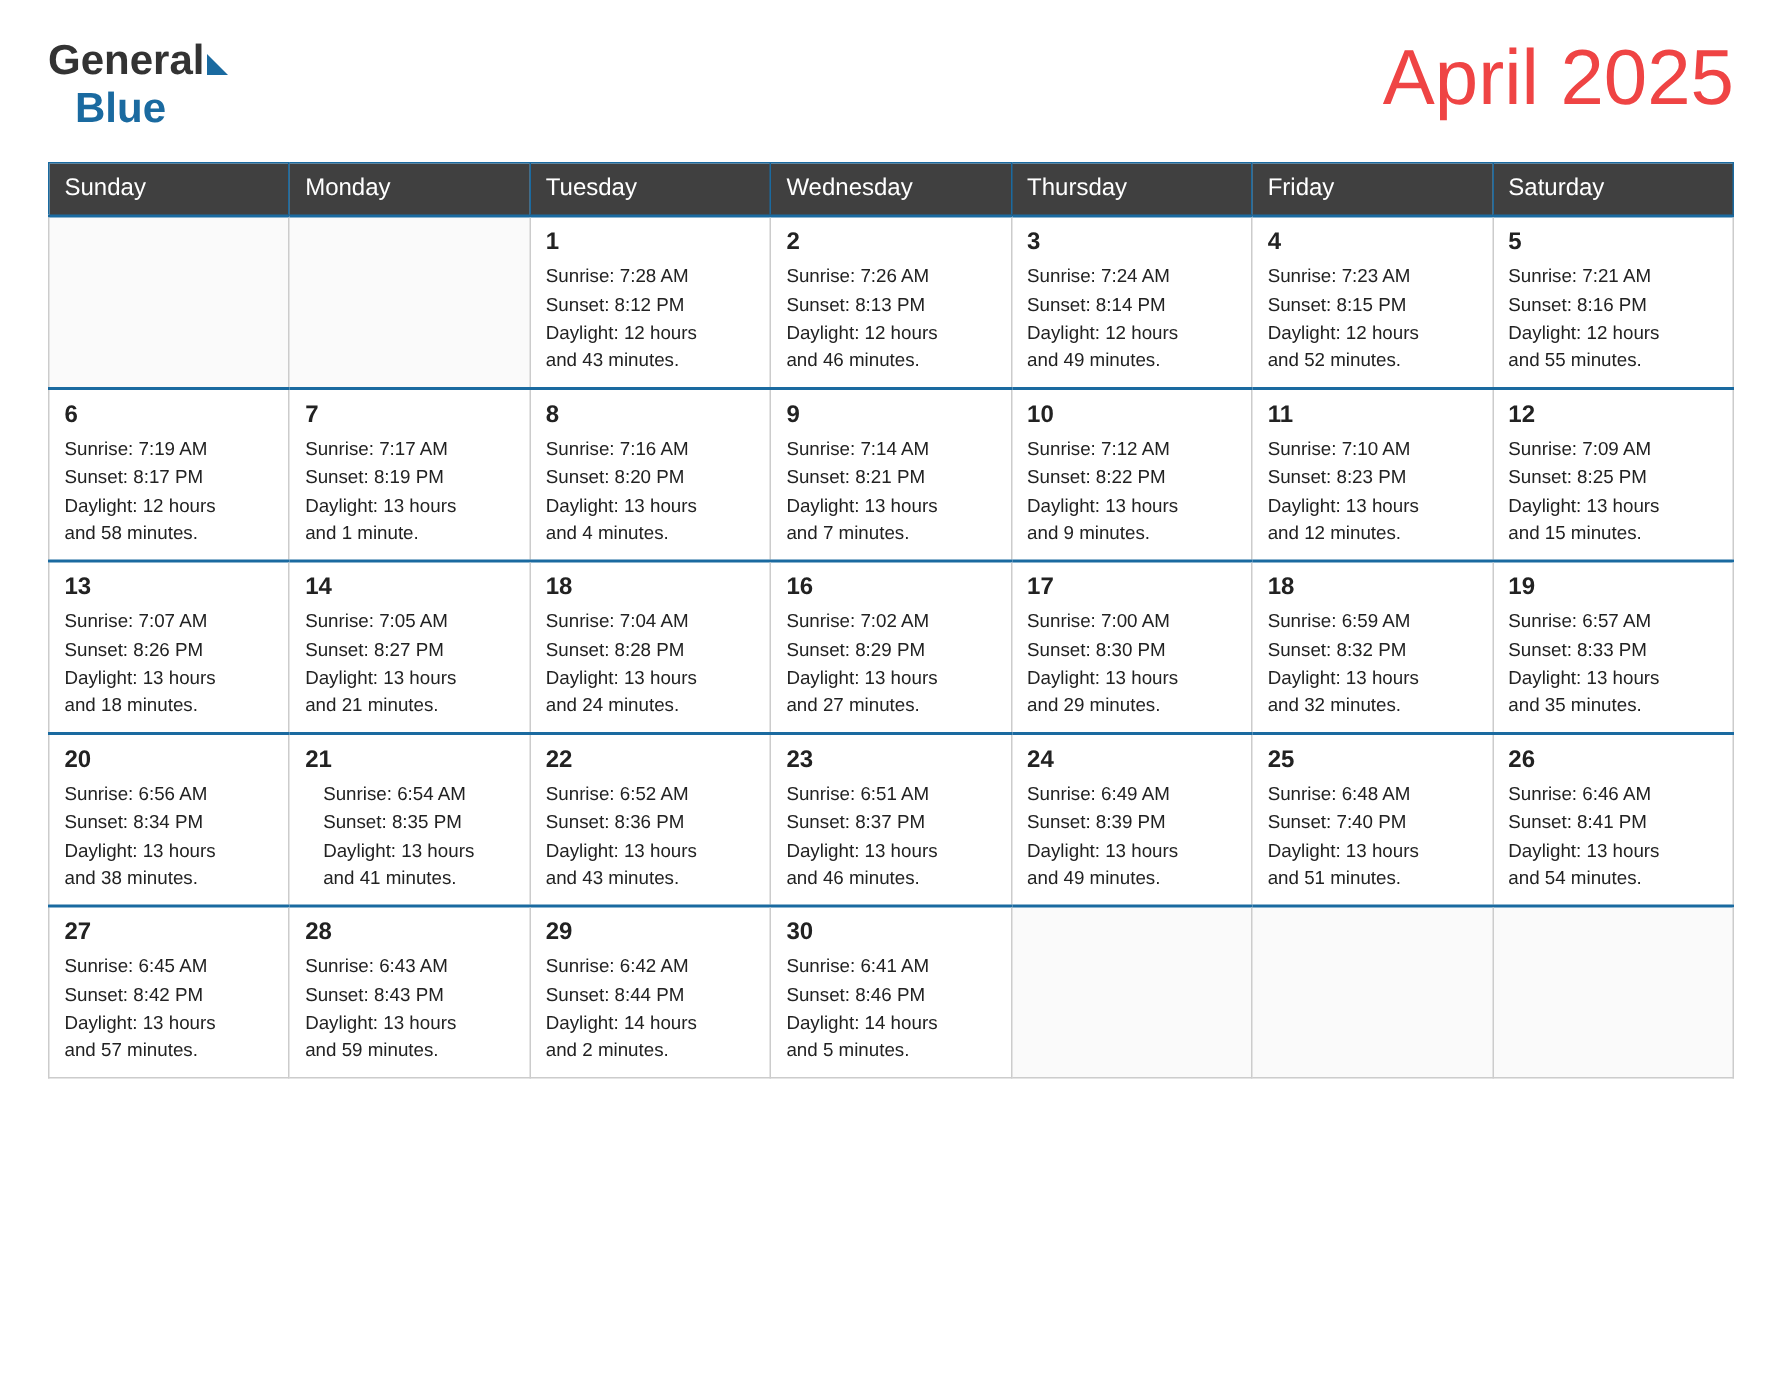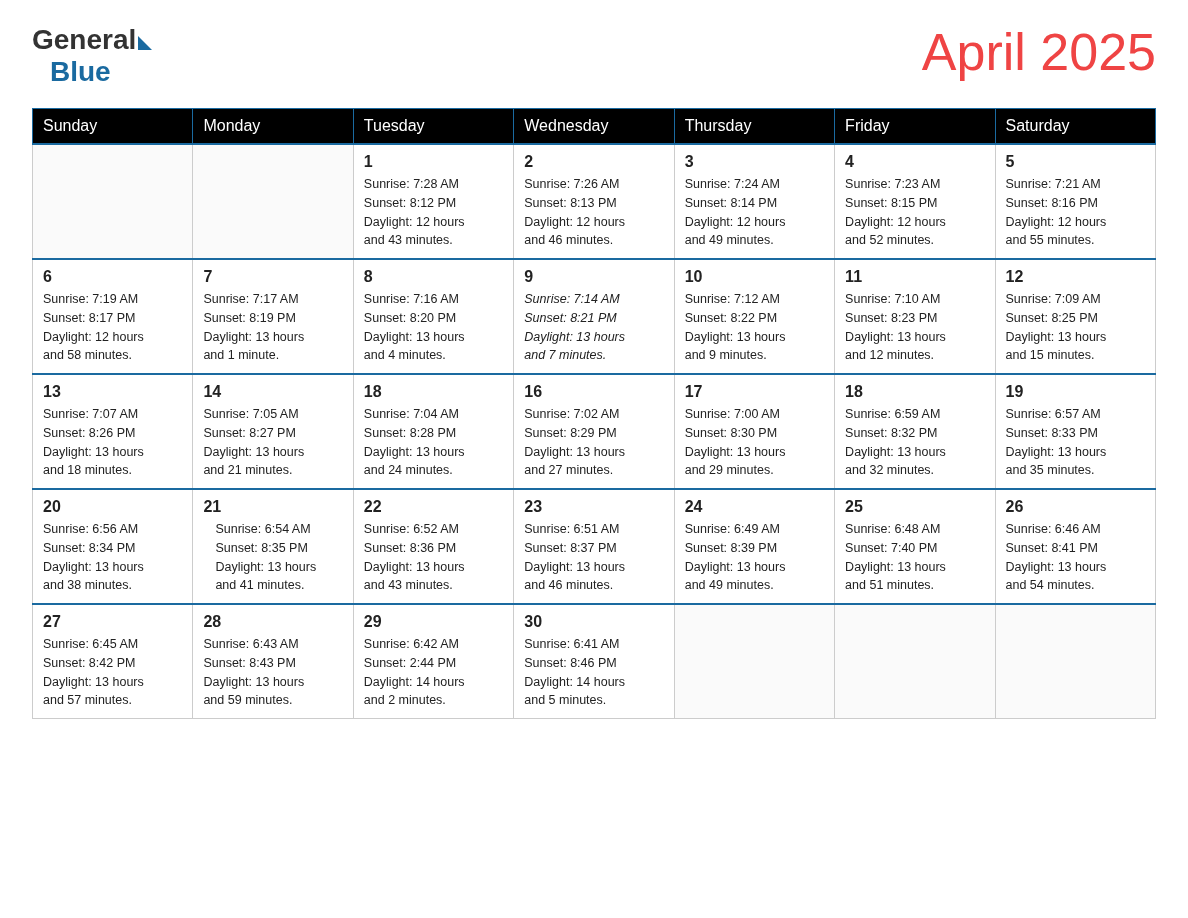--- a/index.html
+++ b/index.html
@@ -58,21 +58,21 @@
     .location {
       font-size: 20px;
       color: #444;
       margin-top: 4px;
     }
     .calendar {
       width: 100%;
       border-collapse: collapse;
     }
     .calendar th {
-      background: #000000;
+      background: #404040;
       color: #fff;
       font-size: 16px;
       font-weight: normal;
       padding: 8px 10px;
       text-align: left;
       border: 1px solid #1a6aa0;
     }
     .calendar td {
       border: 1px solid #ccc;
       vertical-align: top;
@@ -185,21 +185,21 @@
         </td>
         <td>
           <span class="day-num">8</span>
           <div class="day-info" style="white-space: pre-line;">Sunrise: 7:16 AM
 Sunset: 8:20 PM
 Daylight: 13 hours
 and 4 minutes.</div>
         </td>
         <td>
           <span class="day-num">9</span>
-          <div class="day-info" style="white-space: pre-line; font-style: italic;">Sunrise: 7:14 AM
+          <div class="day-info" style="white-space: pre-line;">Sunrise: 7:14 AM
 Sunset: 8:21 PM
 Daylight: 13 hours
 and 7 minutes.</div>
         </td>
         <td>
           <span class="day-num">10</span>
           <div class="day-info" style="white-space: pre-line;">Sunrise: 7:12 AM
 Sunset: 8:22 PM
 Daylight: 13 hours
 and 9 minutes.</div>
@@ -332,21 +332,21 @@
         <td>
           <span class="day-num">28</span>
           <div class="day-info" style="white-space: pre-line;">Sunrise: 6:43 AM
 Sunset: 8:43 PM
 Daylight: 13 hours
 and 59 minutes.</div>
         </td>
         <td>
           <span class="day-num">29</span>
           <div class="day-info" style="white-space: pre-line;">Sunrise: 6:42 AM
-Sunset: 2:44 PM
+Sunset: 8:44 PM
 Daylight: 14 hours
 and 2 minutes.</div>
         </td>
         <td>
           <span class="day-num">30</span>
           <div class="day-info" style="white-space: pre-line;">Sunrise: 6:41 AM
 Sunset: 8:46 PM
 Daylight: 14 hours
 and 5 minutes.</div>
         </td>

